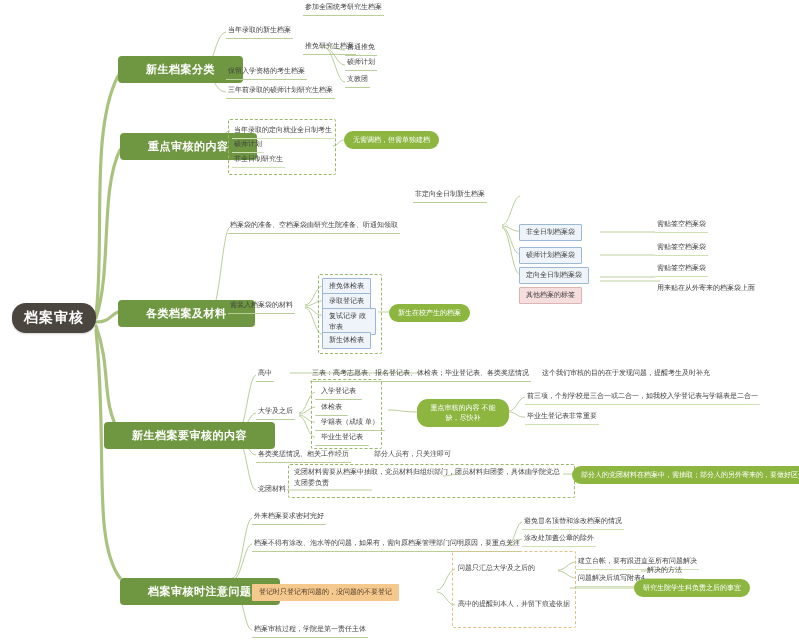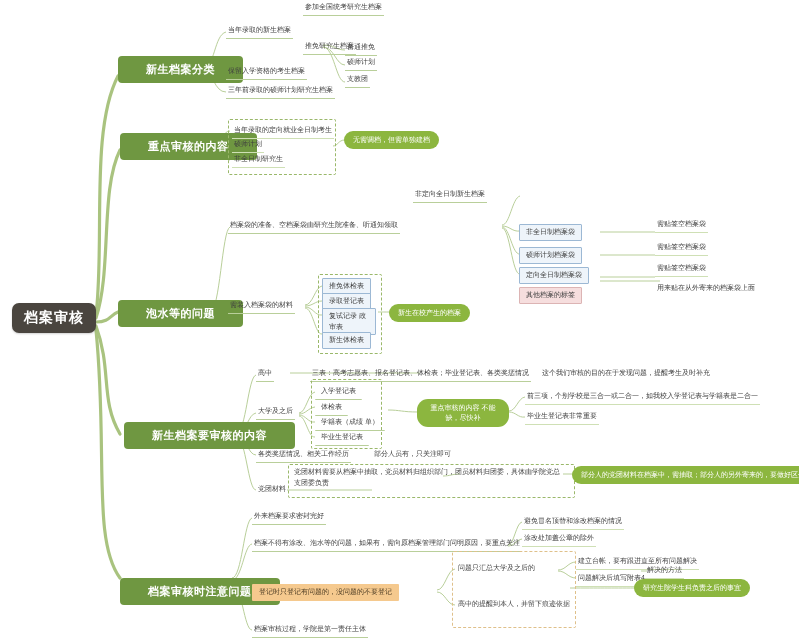--- a/index.html
+++ b/index.html
@@ -132,42 +132,42 @@
       <path d="M508,546 C514,546 516,540 522,539"></path>
       <path d="M437,590 C445,590 447,570 455,569"></path>
       <path d="M437,592 C445,592 447,605 455,605"></path>
       <path d="M558,570 C566,570 568,562 576,562"></path>
       <path d="M558,571 C566,571 568,578 576,578"></path>
       <path d="M570,588 C600,588 610,588 635,588"></path>
       <path d="M641,571 L647,571"></path>
     </g>
   </svg>
 
-  <div class="node root" style="left:12px;top:303px;width:84px;height:30px;border-radius:7px;">档案审核</div>
+  <div class="node root" style="left:12px;top:303px;width:84px;height:30px;">档案审核</div>
 
   <div class="node branch" style="left:118px;top:56px;">新生档案分类</div>
 
   <div class="node leaf" style="left:226px;top:24px;">当年录取的新生档案</div>
   <div class="node leaf" style="left:303px;top:1px;">参加全国统考研究生档案</div>
   <div class="node leaf" style="left:303px;top:40px;">推免研究生档案</div>
   <div class="node leaf" style="left:345px;top:41px;">普通推免</div>
   <div class="node leaf" style="left:345px;top:56px;">硕师计划</div>
   <div class="node leaf" style="left:345px;top:73px;">支教团</div>
   <div class="node leaf" style="left:226px;top:65px;">保留入学资格的考生档案</div>
   <div class="node leaf" style="left:226px;top:84px;">三年前录取的硕师计划研究生档案</div>
 
   <div class="node branch" style="left:120px;top:133px;">重点审核的内容</div>
 
   <div class="dashgroup" style="left:228px;top:119px;width:106px;height:54px;"></div>
   <div class="node leaf" style="left:232px;top:124px;border-bottom-color:#cfe0b5;">当年录取的定向就业全日制考生</div>
   <div class="node leaf" style="left:232px;top:138px;border-bottom-color:#cfe0b5;">硕师计划</div>
   <div class="node leaf" style="left:232px;top:153px;border-bottom-color:#cfe0b5;">非全日制研究生</div>
   <div class="node bubble" style="left:344px;top:131px;">无需调档，但需单独建档</div>
 
-  <div class="node branch" style="left:118px;top:300px;">泡水等的问题</div>
+  <div class="node branch" style="left:118px;top:300px;">各类档案及材料</div>
 
   <div class="node leaf" style="left:228px;top:219px;">档案袋的准备、空档案袋由研究生院准备、听通知领取</div>
 
   <div class="node leaf" style="left:413px;top:188px;">非定向全日制新生档案</div>
   <div class="node boxed" style="left:519px;top:224px;">非全日制档案袋</div>
   <div class="node leaf" style="left:655px;top:218px;border-bottom-color:#cfe0b5;">需贴签空档案袋</div>
   <div class="node boxed" style="left:519px;top:247px;">硕师计划档案袋</div>
   <div class="node leaf" style="left:655px;top:241px;border-bottom-color:#cfe0b5;">需贴签空档案袋</div>
   <div class="node boxed" style="left:519px;top:267px;">定向全日制档案袋</div>
   <div class="node leaf" style="left:655px;top:262px;border-bottom-color:#cfe0b5;">需贴签空档案袋</div>
@@ -176,21 +176,21 @@
 
   <div class="node leaf" style="left:228px;top:299px;">需装入档案袋的材料</div>
 
   <div class="dashgroup" style="left:318px;top:274px;width:62px;height:78px;"></div>
   <div class="node boxed" style="left:322px;top:278px;">推免体检表</div>
   <div class="node boxed" style="left:322px;top:293px;">录取登记表</div>
   <div class="node boxed two" style="left:322px;top:308px;width:54px;">复试记录 政审表</div>
   <div class="node boxed" style="left:322px;top:332px;">新生体检表</div>
   <div class="node bubble" style="left:389px;top:304px;">新生在校产生的档案</div>
 
-  <div class="node branch" style="left:124px;top:422px;">新生档案要审核的内容</div>
+  <div class="node branch" style="left:104px;top:422px;">新生档案要审核的内容</div>
 
   <div class="node leaf" style="left:256px;top:367px;">高中</div>
   <div class="node leaf" style="left:310px;top:367px;">三表：高考志愿表、报名登记表、体检表；毕业登记表、各类奖惩情况</div>
   <div class="node leaf" style="left:540px;top:367px;border-bottom:none;">这个我们审核的目的在于发现问题，提醒考生及时补充</div>
 
   <div class="node leaf" style="left:256px;top:405px;">大学及之后</div>
 
   <div class="dashgroup" style="left:311px;top:379px;width:69px;height:68px;"></div>
   <div class="node boxed" style="left:315px;top:384px;border:none;background:transparent;border-bottom:1px solid #b9cf9a;">入学登记表</div>
   <div class="node boxed" style="left:315px;top:400px;border:none;background:transparent;border-bottom:1px solid #b9cf9a;">体检表</div>

